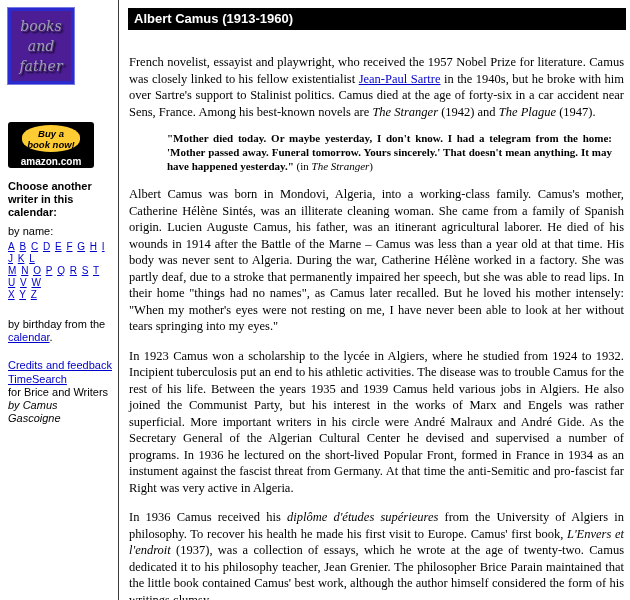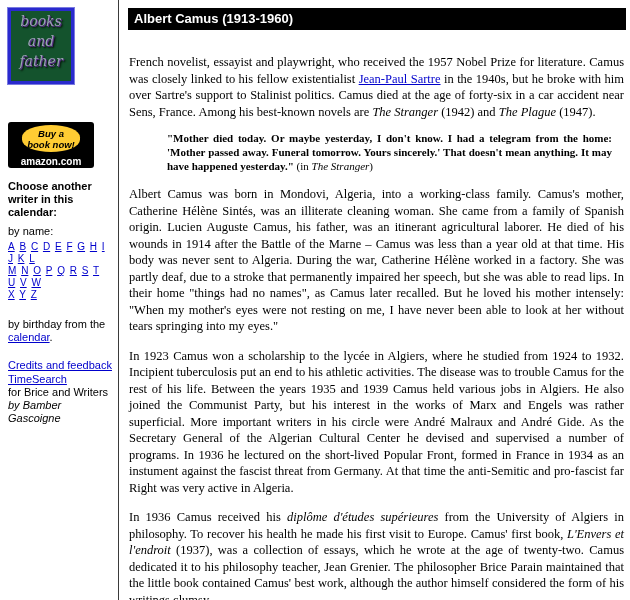--- a/index.html
+++ b/index.html
@@ -13,25 +13,25 @@
   
   .sidebar {
     width:119px; box-sizing:border-box; flex:0 0 119px;
     border-right:1px solid #3a3a3a;
     padding:8px 6px 0 8px;
     font-family:"Liberation Sans", sans-serif;
     font-size:11px; line-height:13px; color:#000;
   }
   .logo {
     width:66px; height:76px; box-sizing:border-box;
-    background:#14532d;
+    background:#4c1d95;
     border:3px solid #2a2ace;
     outline:1px solid #7a7ae0;
     margin-bottom:38px;
-    display:flex; flex-direction:column; justify-content:flex-start;
+    display:flex; flex-direction:column; justify-content:center;
     cursor:pointer;
   }
   .logo div {
     font-family:"DejaVu Serif", serif;
     font-style:italic;
     text-align:center;
     font-size:14px; line-height:20px;
     color:#9aa0b4;
     text-shadow:1px 1px 0 #5a2a88, 2px 2px 2px #000;
   }
@@ -116,21 +116,21 @@
 
     <div class="birthday"><span>by birthday from the </span><a href="#">calendar</a><span>.</span></div>
 
     <div class="credits">
       <a>Credits and feedback</a>
     </div>
 
     <div class="timesearch">
       <a>TimeSearch</a><br>
       <span>for Brice and Writers</span><br>
-      <span class="it">by Bamber Gascoigne</span>
+      <span class="it">by Camus Gascoigne</span>
     </div>
 
   </div>
 
   <div class="main">
 
     <div class="titlebar">
       <span>Albert Camus (1913-1960)</span>
     </div>
 

